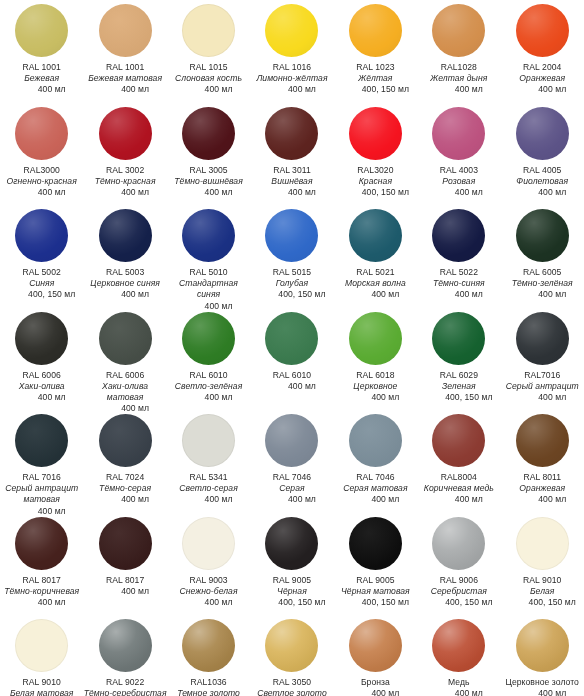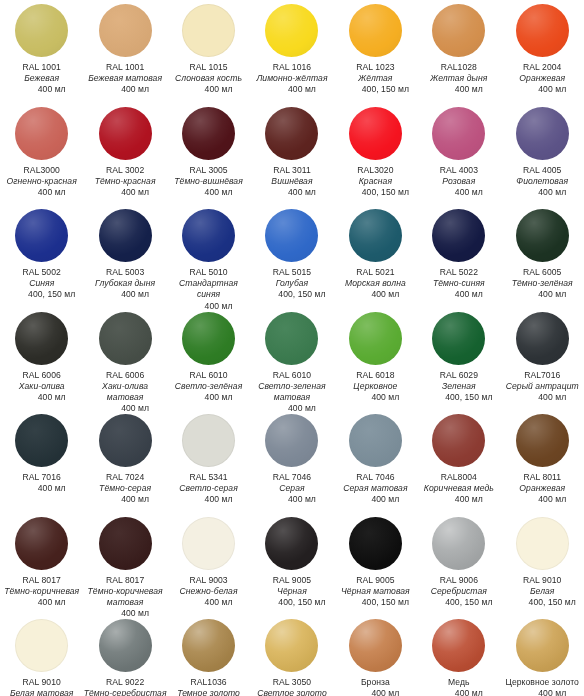--- a/index.html
+++ b/index.html
@@ -190,21 +190,21 @@
       <div class="swatch-text">
         <span class="swatch-code">RAL 5002</span>
         <span class="swatch-name">Синяя</span>
         <span class="swatch-volume">400, 150 мл</span>
       </div>
     </div>
     <div class="swatch-cell">
       <div class="swatch-dot gloss" style="background-color: rgb(20, 32, 74);"></div>
       <div class="swatch-text">
         <span class="swatch-code">RAL 5003</span>
-        <span class="swatch-name">Глубокая дыня</span>
+        <span class="swatch-name">Церковное синяя</span>
         <span class="swatch-volume">400 мл</span>
       </div>
     </div>
     <div class="swatch-cell">
       <div class="swatch-dot gloss" style="background-color: rgb(26, 48, 131);"></div>
       <div class="swatch-text">
         <span class="swatch-code">RAL 5010</span>
         <span class="swatch-name">Стандартная синяя</span>
         <span class="swatch-volume">400 мл</span>
       </div>
@@ -262,21 +262,20 @@
       <div class="swatch-text">
         <span class="swatch-code">RAL 6010</span>
         <span class="swatch-name">Светло-зелёная</span>
         <span class="swatch-volume">400 мл</span>
       </div>
     </div>
     <div class="swatch-cell">
       <div class="swatch-dot matte" style="background-color: rgb(59, 124, 79);"></div>
       <div class="swatch-text">
         <span class="swatch-code">RAL 6010</span>
-        <span class="swatch-name">Светло-зеленая матовая</span>
         <span class="swatch-volume">400 мл</span>
       </div>
     </div>
     <div class="swatch-cell">
       <div class="swatch-dot gloss" style="background-color: rgb(90, 171, 50);"></div>
       <div class="swatch-text">
         <span class="swatch-code">RAL 6018</span>
         <span class="swatch-name">Церковное</span>
         <span class="swatch-volume">400 мл</span>
       </div>
@@ -294,20 +293,21 @@
       <div class="swatch-text">
         <span class="swatch-code">RAL7016</span>
         <span class="swatch-name">Серый антрацит</span>
         <span class="swatch-volume">400 мл</span>
       </div>
     </div>
     <div class="swatch-cell">
       <div class="swatch-dot matte" style="background-color: rgb(36, 50, 56);"></div>
       <div class="swatch-text">
         <span class="swatch-code">RAL 7016</span>
+        <span class="swatch-name">Серый антрацит матовая</span>
         <span class="swatch-volume">400 мл</span>
       </div>
     </div>
     <div class="swatch-cell">
       <div class="swatch-dot matte" style="background-color: rgb(57, 65, 74);"></div>
       <div class="swatch-text">
         <span class="swatch-code">RAL 7024</span>
         <span class="swatch-name">Тёмно-серая</span>
         <span class="swatch-volume">400 мл</span>
       </div>
@@ -357,21 +357,20 @@
       <div class="swatch-text">
         <span class="swatch-code">RAL 8017</span>
         <span class="swatch-name">Тёмно-коричневая</span>
         <span class="swatch-volume">400 мл</span>
       </div>
     </div>
     <div class="swatch-cell">
       <div class="swatch-dot matte" style="background-color: rgb(57, 29, 28);"></div>
       <div class="swatch-text">
         <span class="swatch-code">RAL 8017</span>
-        <span class="swatch-name">Тёмно-коричневая матовая</span>
         <span class="swatch-volume">400 мл</span>
       </div>
     </div>
     <div class="swatch-cell">
       <div class="swatch-dot pale" style="background-color: rgb(244, 240, 226);"></div>
       <div class="swatch-text">
         <span class="swatch-code">RAL 9003</span>
         <span class="swatch-name">Снежно-белая</span>
         <span class="swatch-volume">400 мл</span>
       </div>

